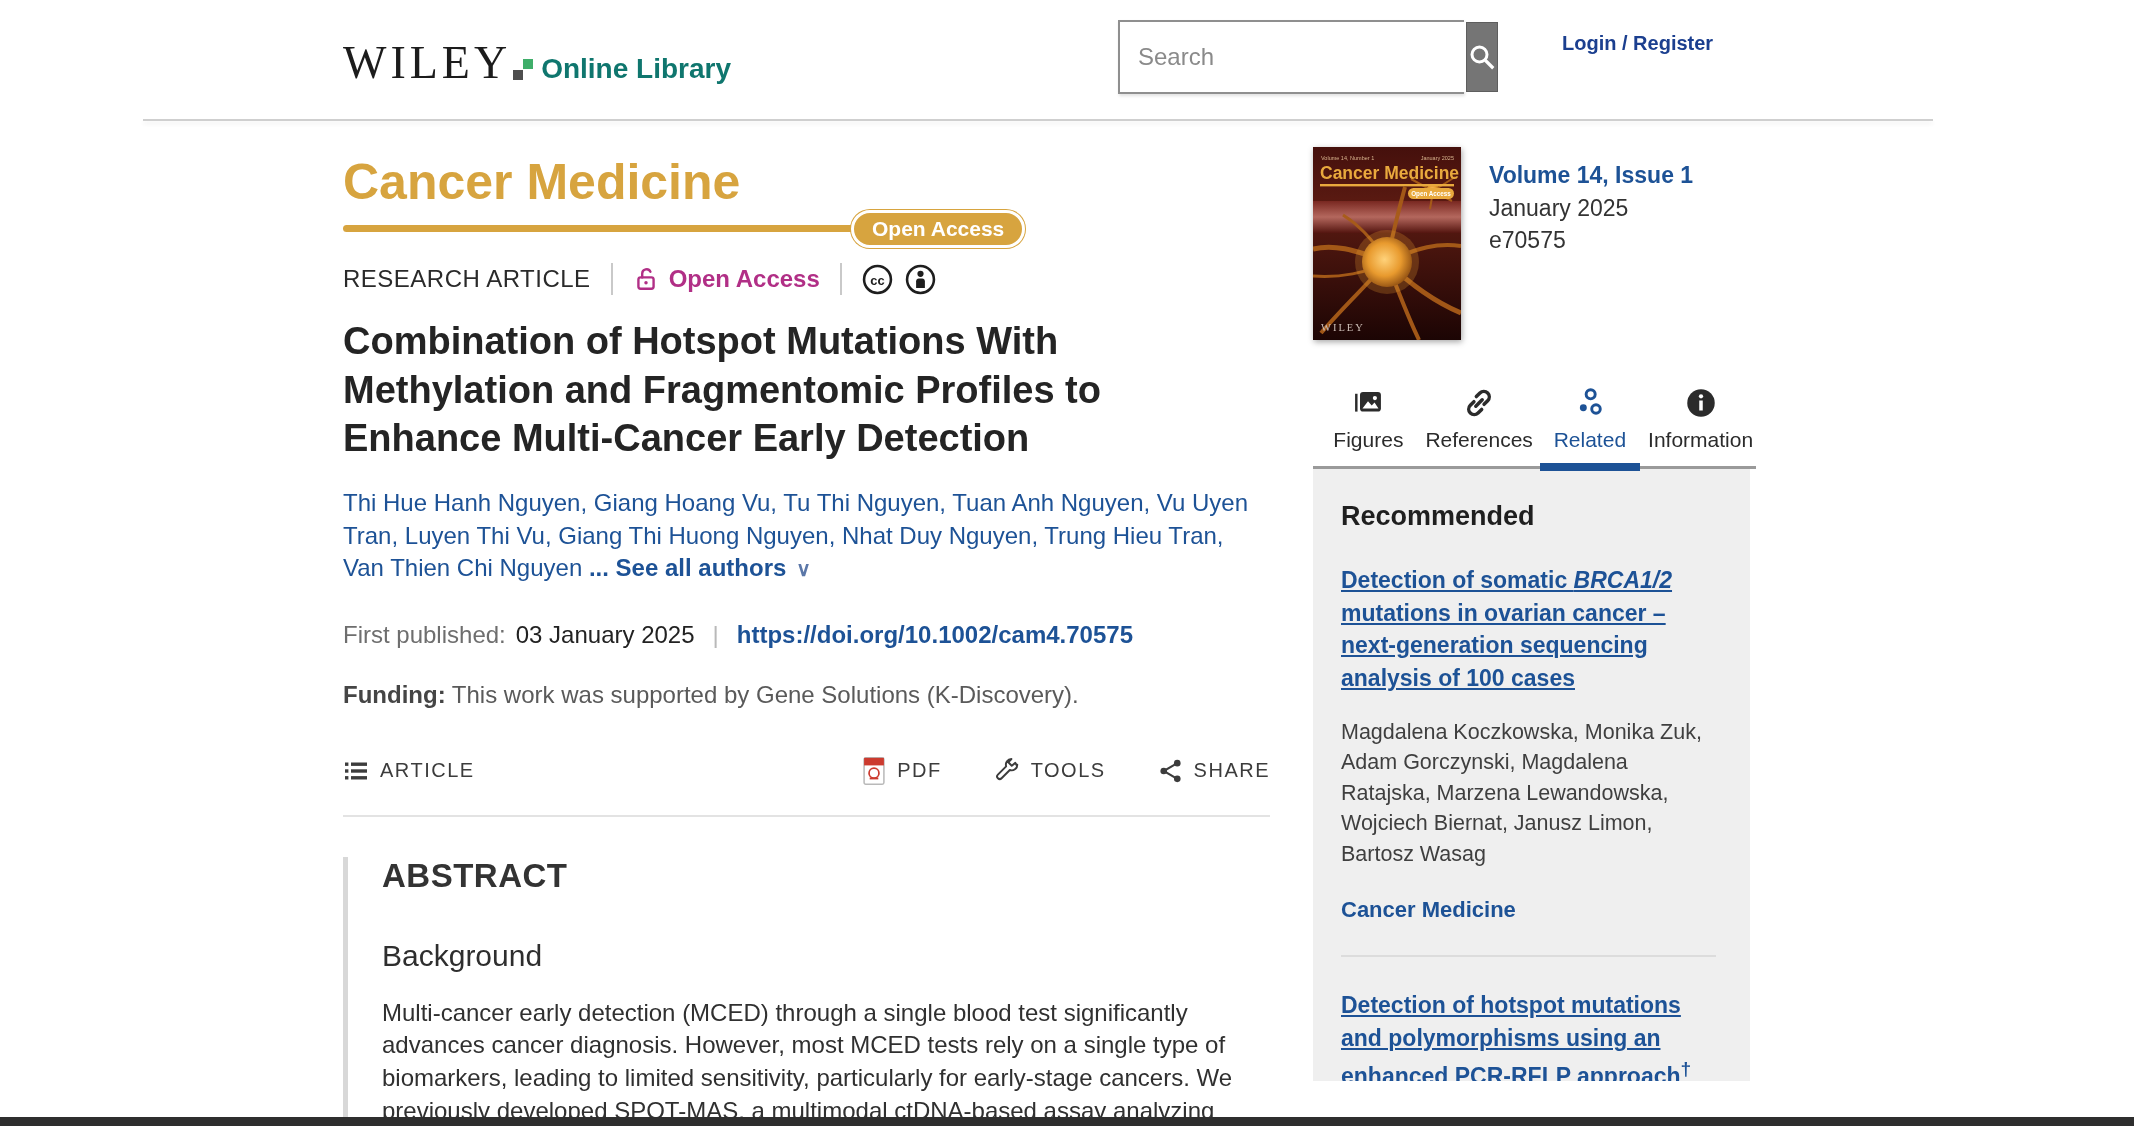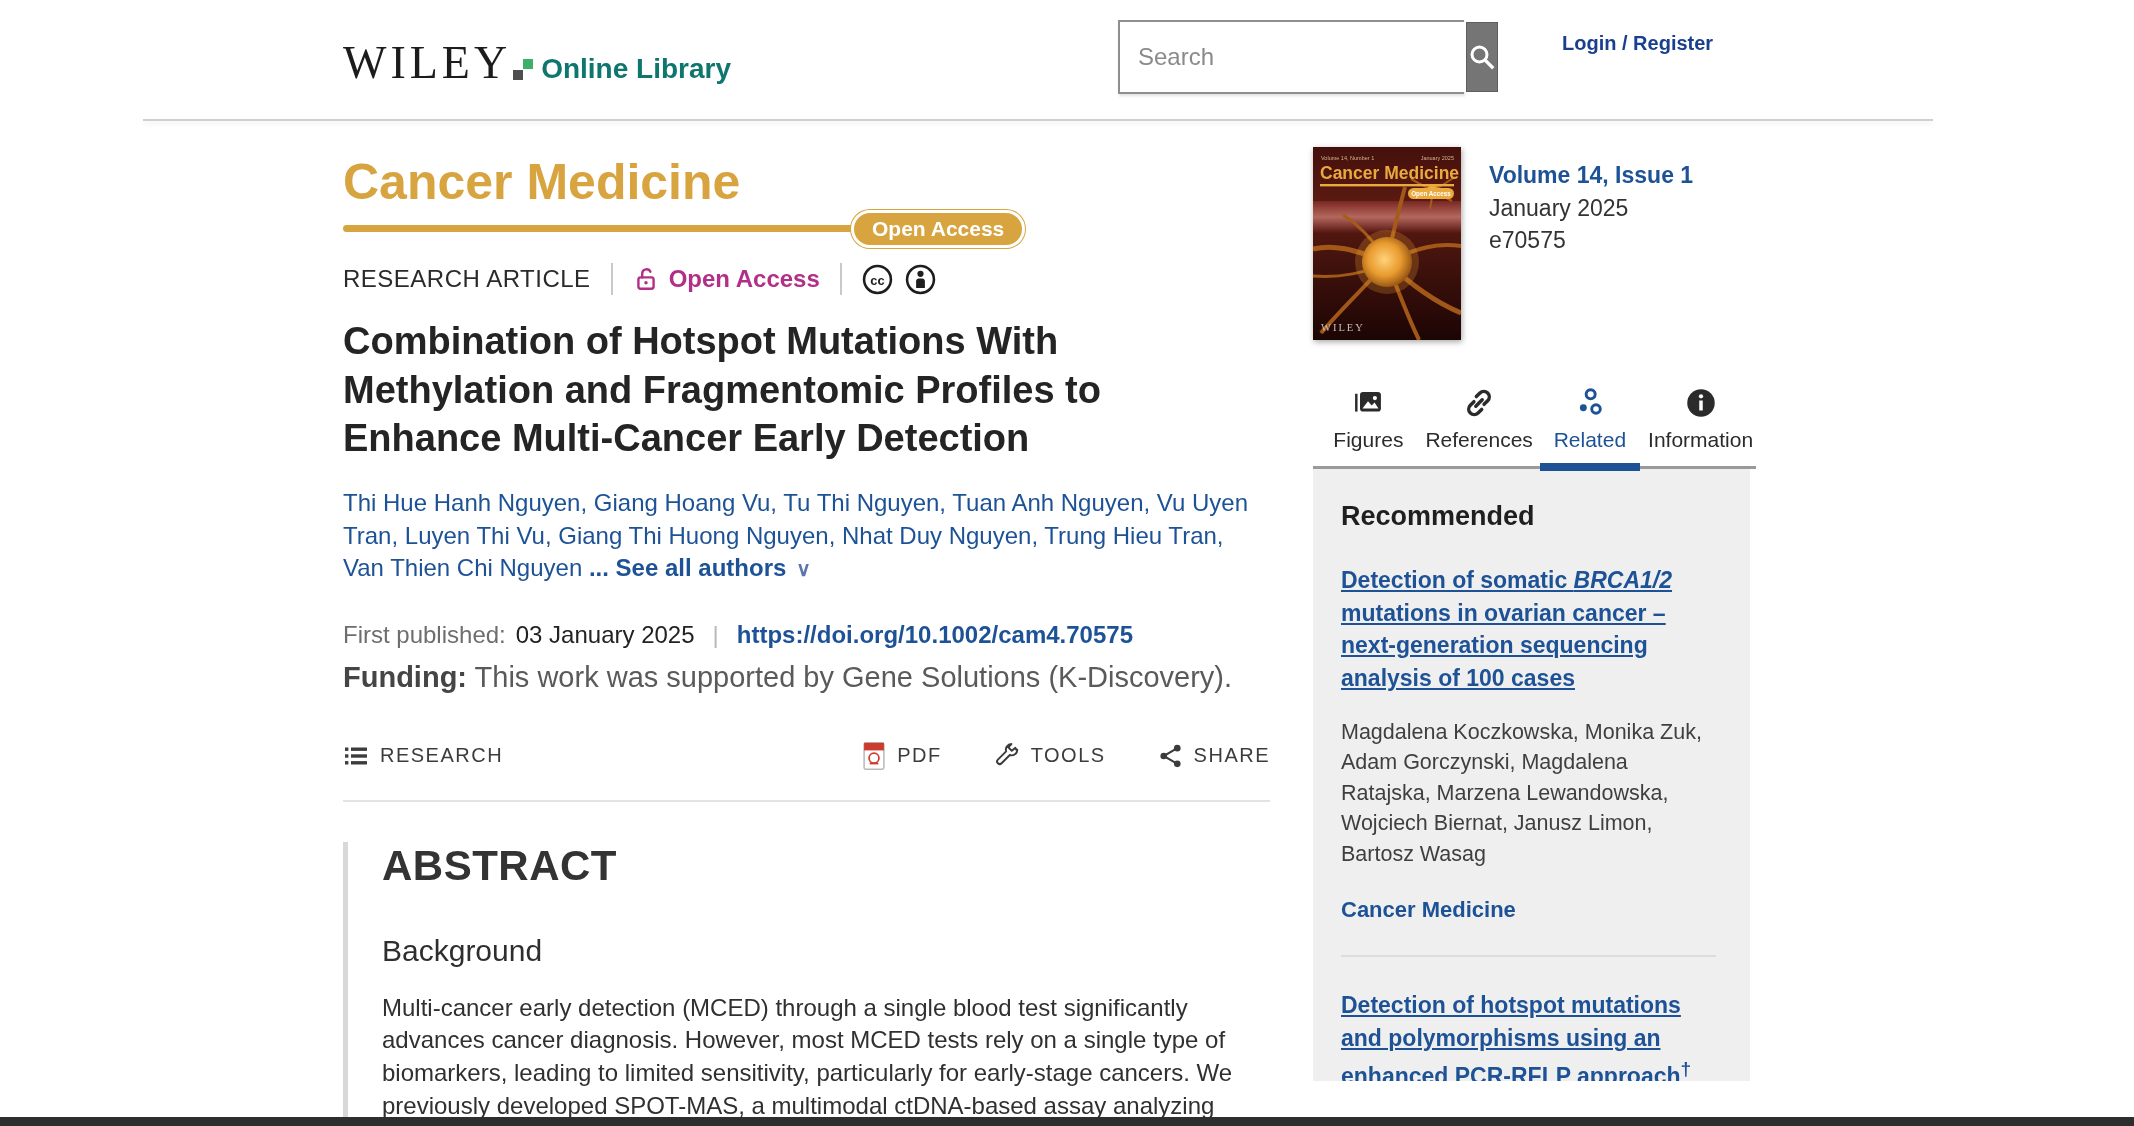--- a/index.html
+++ b/index.html
@@ -56,33 +56,33 @@
   .authors { margin-top: 24px; width: 915px; font-size: 24px; line-height: 1.36; color: #1d5296; }
   .see-all { font-weight: 700; color: #1d5296; white-space: nowrap; }
   .chevron-down { display: inline-block; margin-left: 10px; color: #5b77a8; font-size: 20px; }
 
   .pub-row { margin-top: 36px; font-size: 24px; display: flex; align-items: center; }
   .pub-label { color: #6e6e6e; margin-right: 10px; }
   .pub-date { color: #222; }
   .pub-pipe { color: #b9b9b9; margin: 0 18px; }
   .doi-link { color: #1d5296; font-weight: 600; }
 
-  .funding { margin-top: 12px; font-size: 29px; color: #5a5a5a; }
+  .funding { margin-top: 32px; font-size: 24px; color: #5a5a5a; }
   .funding b { color: #454545; }
 
   
   .toolbar { margin-top: 48px; display: flex; align-items: center; font-size: 20px;
     letter-spacing: 1.5px; color: #3c3c3c; }
   .tool-item { display: flex; align-items: center; gap: 11px; cursor: pointer; }
   .tool-right { margin-left: auto; display: flex; align-items: center; gap: 52px; }
   .content-divider { margin-top: 30px; border-top: 2px solid #e3e3e3; width: 100%; }
 
   
   .abstract { margin-top: 40px; border-left: 5px solid #d8d8d8; padding-left: 34px; }
-  .abstract-heading { font-size: 42px; font-weight: 600; color: #333; letter-spacing: .5px; }
+  .abstract-heading { font-size: 33px; font-weight: 600; color: #333; letter-spacing: .5px; }
   .abstract-sub { margin-top: 44px; font-size: 30px; font-weight: 400; color: #2e2e2e; }
   .abstract-text { margin-top: 24px; width: 885px; font-size: 24px; line-height: 1.36; color: #303030; }
 
   
   .issue-row { display: flex; }
   .cover { width: 148px; height: 193px; box-shadow: 1px 2px 6px rgba(0,0,0,.35); cursor: pointer; flex: none; }
   .issue-meta { margin-left: 28px; padding-top: 12px; font-size: 23px; line-height: 1.42; }
   .issue-vol { color: #1d5296; font-weight: 700; display: block; }
   .issue-date, .issue-eid { color: #333; }
 
@@ -194,21 +194,21 @@
         <svg width="26" height="24" viewBox="0 0 24 24">
           <g fill="#3c3c3c">
             <rect x="1" y="3.5" width="3.4" height="3.4"></rect>
               <rect x="7" y="3.5" width="16" height="3.4"></rect>
             <rect x="1" y="10.3" width="3.4" height="3.4"></rect>
               <rect x="7" y="10.3" width="16" height="3.4"></rect>
             <rect x="1" y="17.1" width="3.4" height="3.4"></rect>
               <rect x="7" y="17.1" width="16" height="3.4"></rect>
           </g>
         </svg>
-        <span>RESEARCH</span>
+        <span>ARTICLE</span>
       </div>
       <div class="tool-right">
         <div class="tool-item">
           <svg width="24" height="28" viewBox="0 0 20 26">
             <rect x="0.8" y="0.8" width="18.4" height="24.4" rx="1.5" fill="#fff" stroke="#b9b9b9" stroke-width="1.4"></rect>
             <rect x="0.8" y="0.8" width="18.4" height="7" fill="#cc3b2f"></rect>
             <circle cx="10" cy="15" r="4.6" fill="none" stroke="#cc3b2f" stroke-width="1.6"></circle>
             <path d="M6 20 L14 20" stroke="#cc3b2f" stroke-width="1.6"></path>
           </svg>
           <span>PDF</span>

